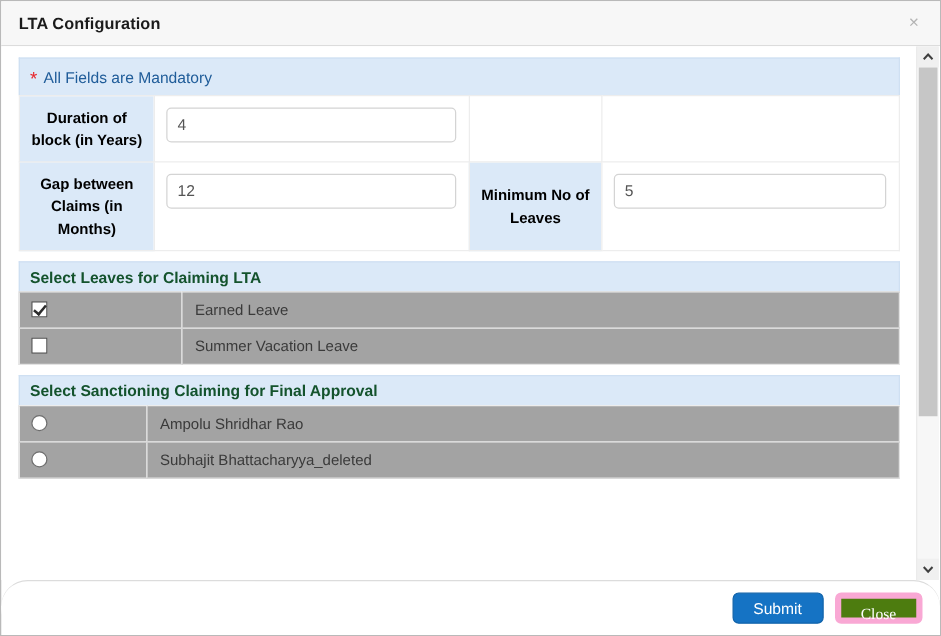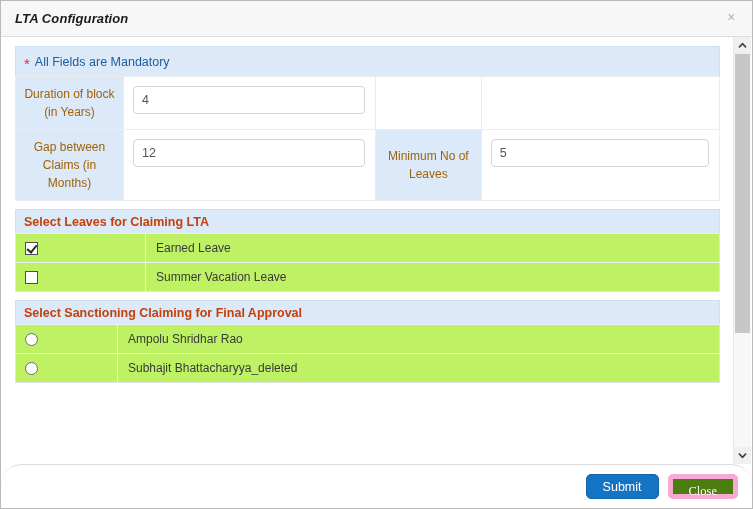--- a/index.html
+++ b/index.html
@@ -27,21 +27,20 @@
 
   
   .titlebar {
     position: relative;
     height: 35px;
     flex: 0 0 35px;
     background: #f7f7f7;
     border-bottom: 1px solid #dcdcdc;
     display: flex;
     align-items: center;
-    font-style: italic;
   }
   .titlebar-title {
     margin-left: 14px;
     font-size: 13px;
     font-weight: bold;
     color: #1b1b1b;
     letter-spacing: .1px;
   }
   .titlebar-close {
     position: absolute;
@@ -109,23 +108,23 @@
     border: 1px solid #e3e3e3;
     border-top: none;
   }
   .form-table td {
     border: 1px solid #ededed;
     padding: 0;
     vertical-align: top;
   }
   .lbl-cell {
     background: #dbe9f8;
-    color: #a16207;
+    color: #000000;
     font-size: 12px;
-    font-weight: normal;
+    font-weight: bold;
     text-align: center;
     line-height: 18px;
     padding: 8px 6px 8px 6px !important;
     vertical-align: middle !important;
   }
   .inp-cell {
     background: #ffffff;
     padding: 9px 10px 9px 9px !important;
   }
   .blank-cell {
@@ -152,31 +151,31 @@
     height: 24px;
     background: #dbe9f8;
     border: 1px solid #cfe0f2;
     border-bottom: none;
     box-sizing: border-box;
     display: flex;
     align-items: center;
     padding-left: 8px;
     font-size: 12.5px;
     font-weight: bold;
-    color: #c2410c;
+    color: #14532d;
   }
 
   
   .opt-table {
     width: 100%;
     border-collapse: collapse;
     table-layout: fixed;
     border: 1px solid #e3e3e3;
     border-top: none;
-    background: #bef264;
+    background: #a3a3a3;
   }
   .opt-table td {
     border-top: 1px solid #ededed;
     padding: 0;
     height: 28px;
     vertical-align: middle;
   }
   .opt-ctrl-cell {
     text-align: left;
     padding-left: 9px !important;

